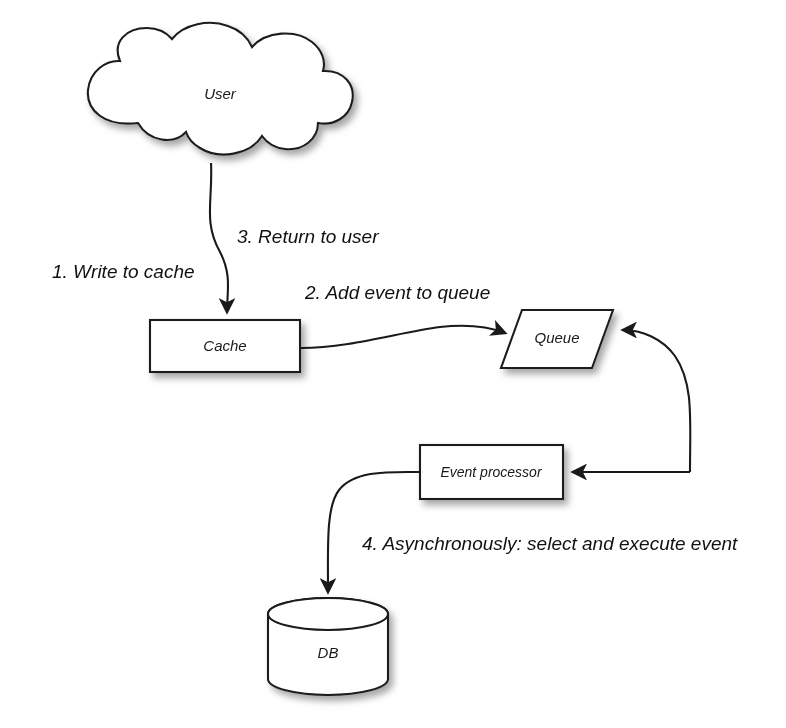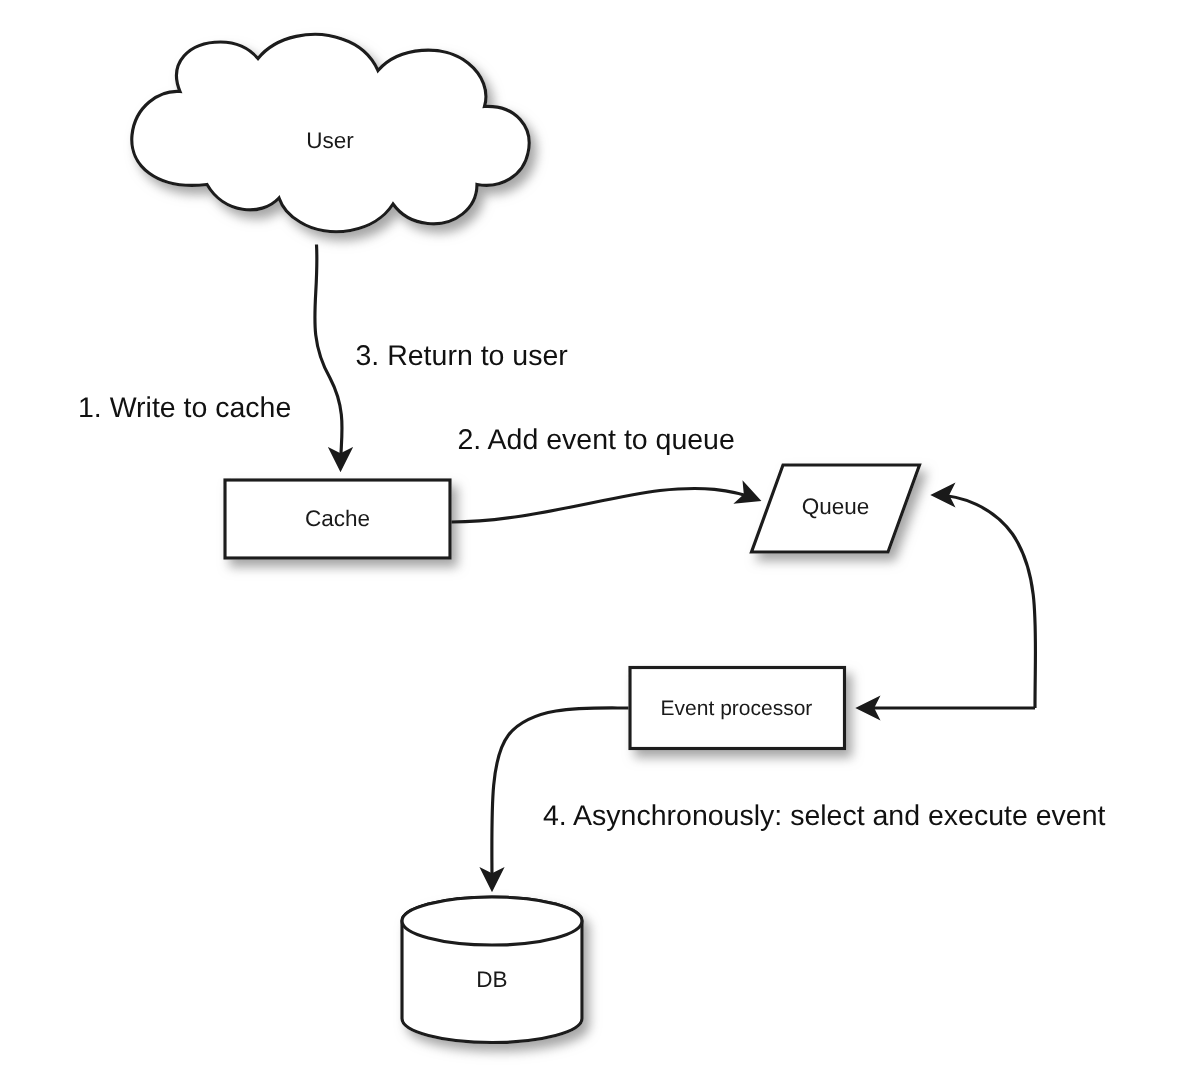--- a/index.html
+++ b/index.html
@@ -11,20 +11,21 @@
   body {
     width: 786px;
     height: 728px;
     font-family: "Liberation Sans", sans-serif;
     overflow: hidden;
   }
   #diagram-root {
     position: relative;
     width: 730px;
     height: 728px;
+    font-style: italic;
   }
   svg.canvas {
     position: absolute;
     left: 0;
     top: 0;
     width: 786px;
     height: 728px;
   }
   .node-label {
     font-family: "Liberation Sans", sans-serif;

